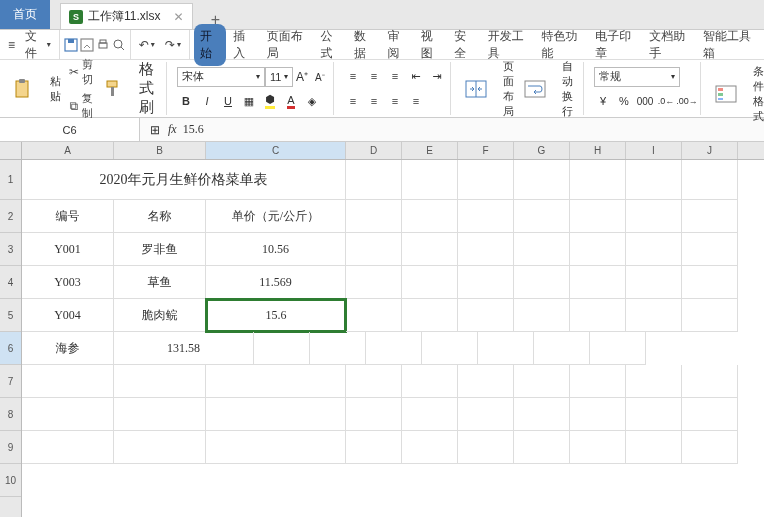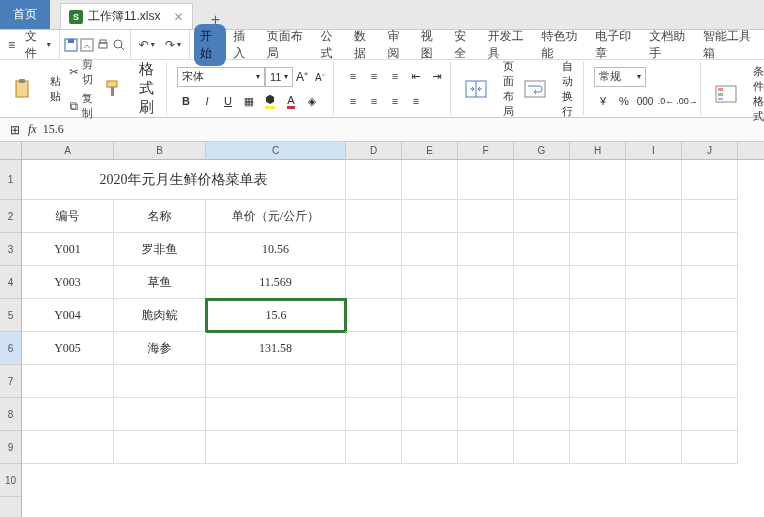--- a/index.html
+++ b/index.html
@@ -207,21 +207,21 @@
           <svg width="22" height="18" viewBox="0 0 22 18">
             <rect x="1" y="1" width="20" height="16" fill="none" stroke="#888"></rect>
             <path d="M4 6 L16 6 Q18 6 18 9 Q18 12 16 12 L10 12 M12 10 L10 12 L12 14" stroke="#4a7ebb" fill="none"></path>
           </svg>
         </span>
       <span style="font-size:11px">自动换行</span>
     </div>
   </div>
 
   <div class="tb-group">
-    <span class="tb-sel" style="width:52px">
+    <span class="tb-sel" style="width:86px">
         <span>常规</span>
         <span style="margin-left:auto;font-size:8px">▾</span>
       </span>
     <div class="fmt-row">
       <span class="fmt-btn">¥</span>
       <span class="fmt-btn">%</span>
       <span class="fmt-btn" style="font-size:10px">000</span>
       <span class="fmt-btn" style="font-size:9px">.0←</span>
       <span class="fmt-btn" style="font-size:9px">.00→</span>
     </div>
@@ -236,20 +236,21 @@
             <rect x="3" y="8" width="5" height="3" fill="#81c995"></rect>
             <rect x="3" y="13" width="5" height="2" fill="#8ab4f8"></rect>
           </svg>
         </span>
       <span style="font-size:11px">条件格式</span>
     </div>
   </div>
 </div>
 
 <div class="namebox-row">
+  <div class="namebox">C6</div>
   <div class="fx-area">
     <span class="tb-icon">⊞</span>
     <span class="fx-icon">fx</span>
     <span style="font-family:SimSun,serif">15.6</span>
   </div>
 </div>
 
 <div style="display:flex">
   <div class="corner"></div>
   <div class="colhdrs" style="flex:1">
@@ -331,21 +332,20 @@
       <div class="cell col-C selected">15.6</div>
       <div class="cell col-D"></div>
         <div class="cell col-E"></div>
         <div class="cell col-F"></div>
         <div class="cell col-G"></div>
         <div class="cell col-H"></div>
         <div class="cell col-I"></div>
         <div class="cell col-J"></div>
     </div>
     <div class="row">
-      <div class="cell col-A">Y005</div>
       <div class="cell col-B">海参</div>
       <div class="cell col-C">131.58</div>
       <div class="cell col-D"></div>
         <div class="cell col-E"></div>
         <div class="cell col-F"></div>
         <div class="cell col-G"></div>
         <div class="cell col-H"></div>
         <div class="cell col-I"></div>
         <div class="cell col-J"></div>
     </div>

